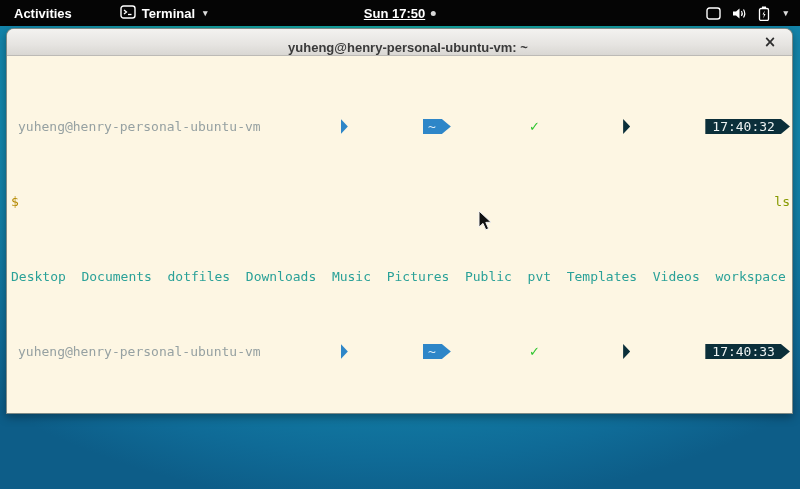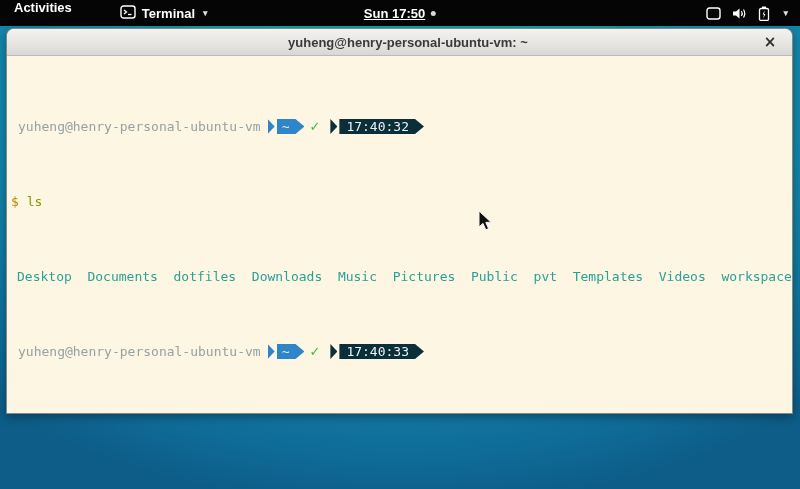--- a/index.html
+++ b/index.html
@@ -12,21 +12,21 @@
         #15aaa3 0%, #129d9f 35%, #1385ab 65%, #0f6b97 88%, #0d5d88 100%);
   }
 
   
   .topbar {
     position:absolute; top:0; left:0; right:0; height:26px;
     background:#050505; color:#fff;
     display:flex; align-items:center;
     font-size:13px; font-weight:bold;
   }
-  .tb-activities { padding:0 14px; height:100%; display:flex; align-items:flex-start; cursor:default; }
+  .tb-activities { padding:0 14px; height:100%; display:flex; align-items:center; cursor:default; }
   .tb-app { display:flex; align-items:center; gap:6px; margin-left:28px; height:100%; padding:16px 6px; }
   .tb-chevron { font-size:9px; margin-left:2px; color:#ddd; }
   .tb-clock {
     position:absolute; left:50%; transform:translateX(-50%);
     display:flex; align-items:center; gap:6px; height:100%;text-decoration:underline;
   }
   .tb-dot { width:5px; height:5px; border-radius:50%; background:#d8d8d8; }
   .tb-right { margin-left:auto; display:flex; align-items:center; gap:11px; padding-right:12px; height:100%; }
   .tb-right svg { display:block; }
 
@@ -36,41 +36,41 @@
     border-radius:8px 8px 0 0;
     border:1px solid rgba(20,50,60,0.55);
     box-shadow:0 3px 10px rgba(0,0,0,0.35);
     display:flex; flex-direction:column; overflow:hidden;
     background:#fdf6e3;
   }
   .titlebar {
     height:27px; flex:0 0 27px;
     background:linear-gradient(#f3f2f0 0%, #e6e4e1 60%, #d9d7d3 100%);
     border-bottom:1px solid #bcbab6;
-    display:flex; align-items:center; justify-content:center;
+    display:flex; align-items:flex-end; justify-content:center;
     position:relative;
     font-size:13px; font-weight:bold; color:#3a3a3a;padding-left:17px;
   }
   .close-btn {
     position:absolute; right:10px; top:0; bottom:0; width:24px;
     display:flex; align-items:center; justify-content:center;
     font-size:15px; font-weight:bold; color:#2e2e2e; cursor:default;
     font-family:"DejaVu Sans", sans-serif;
   }
   .screen {
     flex:1; background:#fdf6e3; padding:3px 2px 0 2px;
     font-family:"DejaVu Sans Mono", monospace;
     font-size:13px; line-height:15px; color:#657b83;
     white-space:pre;
   }
-  .trow { display:flex; align-items:center; height:15px; }
+  .trow { display:flex; align-items:center; height:15px;justify-content:space-between; }
   .p-user { color:#96a1a2; margin-left:9px; }
   .p-dollar { color:#b58900; margin-left:2px; }
   .p-cmd { color:#879a00; }
-  .out-line { color:#2aa198; margin-left:8px; }
+  .out-line { color:#2aa198; margin-left:2px; }
 
   
   .pl-head { width:7px; height:15px; clip-path:polygon(0 0,100% 50%,0 100%); margin:0 2px 0 7px; flex:0 0 7px; }
   .pl-body {
     height:15px; line-height:15px; padding:0 15px 0 5px;
     clip-path:polygon(0 0, calc(100% - 9px) 0, 100% 50%, calc(100% - 9px) 100%, 0 100%);
   }
   .seg-blue { background:#2e86c8; }
   .seg-blue.pl-body { color:#d9eaf7; }
   .seg-dark { background:#0b2f3a; }

